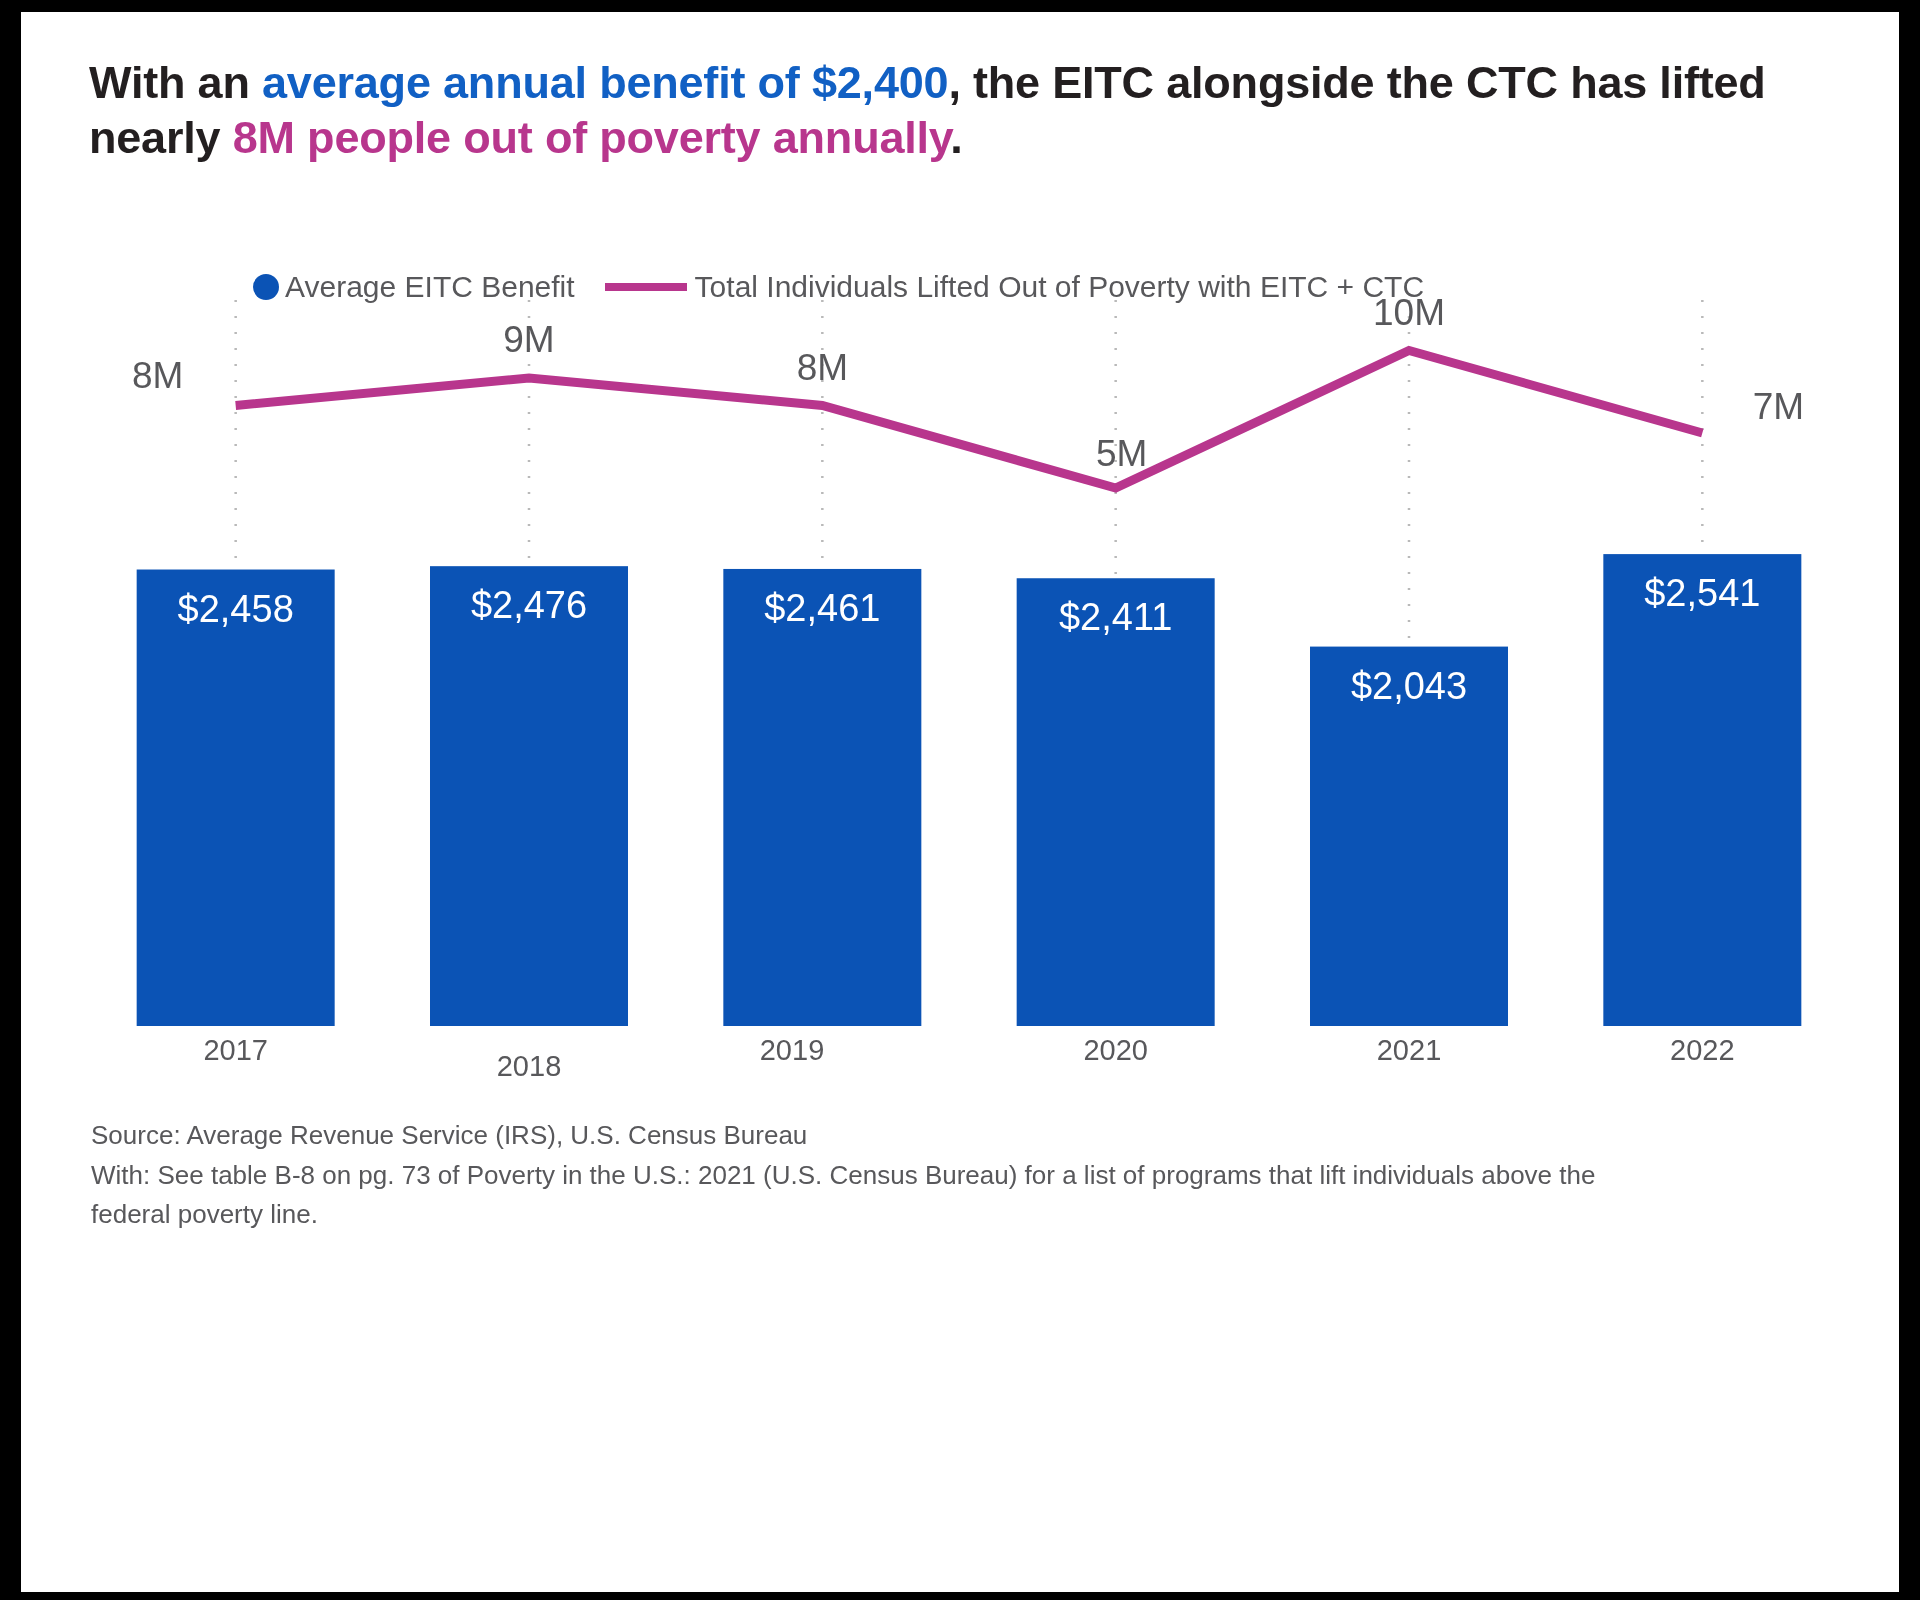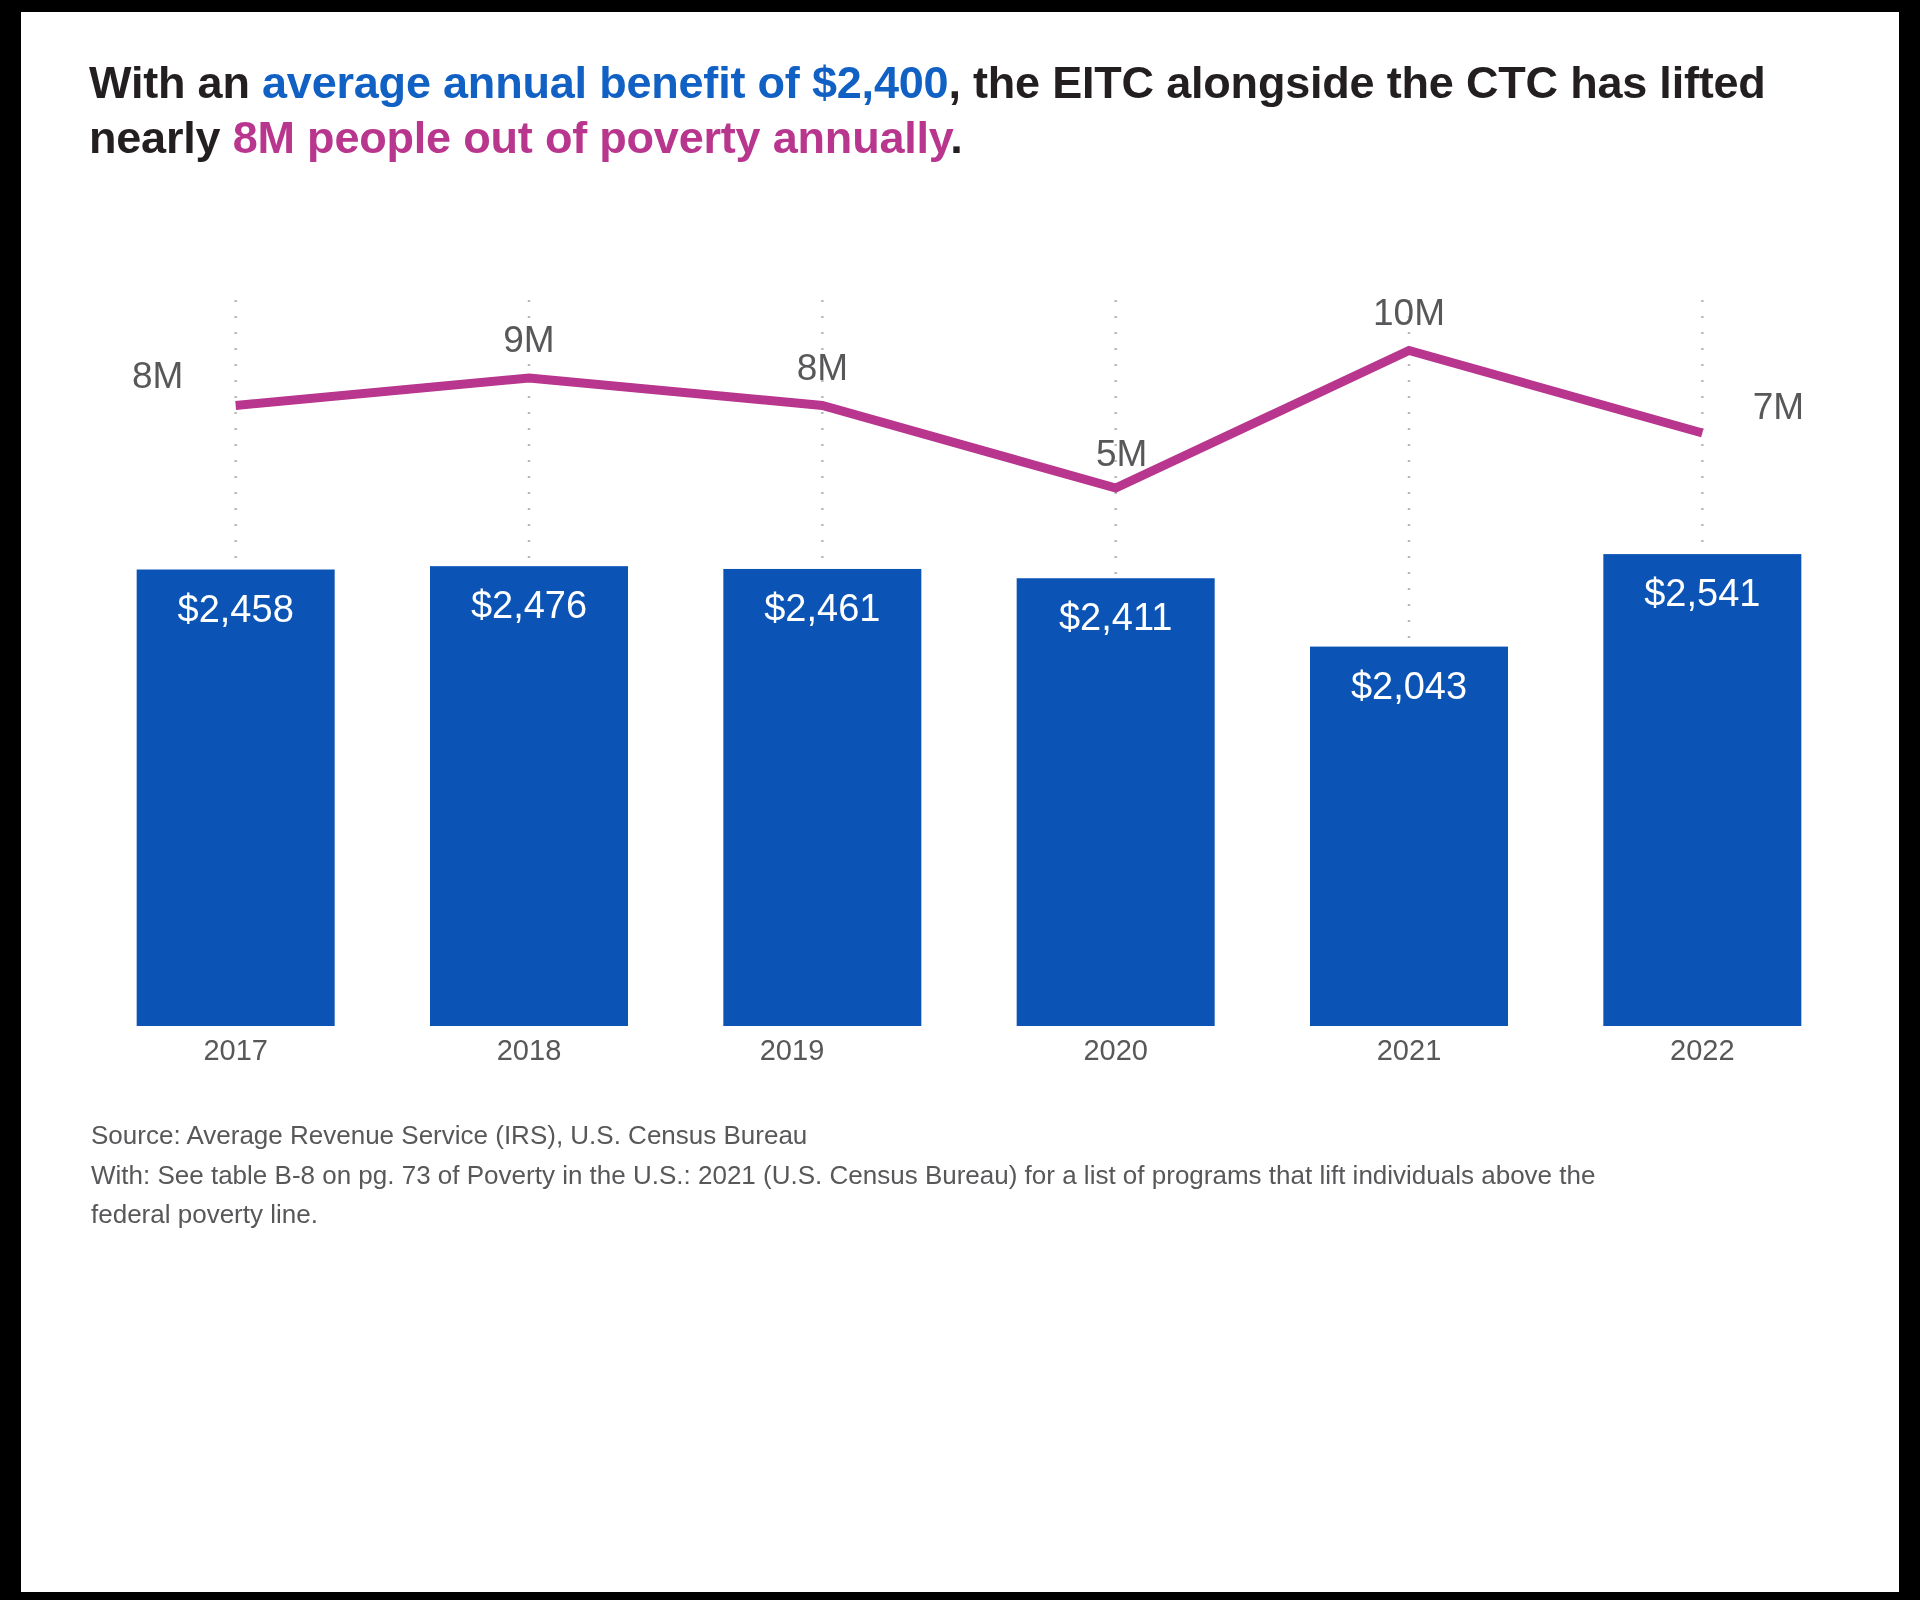--- a/index.html
+++ b/index.html
@@ -121,20 +121,26 @@
 <body>
 
 <div id="page">
   <div id="card">
 
     <div id="title">
       <span>With an </span><span class="blue">average annual benefit of $2,400</span><span>, the EITC alongside the CTC</span>
       <span>has lifted nearly </span><span class="magenta">8M</span><span class="magenta"> people out of poverty annually</span><span>.</span>
     </div>
 
+    <div id="legend">
+      <span class="dot"></span>
+      <span class="lbl1">Average EITC Benefit</span>
+      <span class="linekey"></span>
+      <span>Total Individuals Lifted Out of Poverty with EITC + CTC</span>
+    </div>
 
     <div id="plot">
       <svg width="1760" height="760" viewBox="0 0 1760 760" xmlns="http://www.w3.org/2000/svg">
         <g id="gridlines">
             <line x1="146.66666666666666" x2="146.66666666666666" y1="8" y2="734" class="gridline"></line>
             <line x1="440" x2="440" y1="8" y2="734" class="gridline"></line>
             <line x1="733.3333333333333" x2="733.3333333333333" y1="8" y2="734" class="gridline"></line>
             <line x1="1026.6666666666667" x2="1026.6666666666667" y1="8" y2="734" class="gridline"></line>
             <line x1="1320" x2="1320" y1="8" y2="734" class="gridline"></line>
             <line x1="1613.3333333333333" x2="1613.3333333333333" y1="8" y2="734" class="gridline"></line>
@@ -164,21 +170,21 @@
             <text x="733.3333333333333" y="328.95714285714286" class="barlabel">$2,461</text>
             <text x="1026.6666666666667" y="338.24285714285713" class="barlabel">$2,411</text>
             <text x="1320" y="406.5857142857143" class="barlabel">$2,043</text>
             <text x="1613.3333333333333" y="314.1" class="barlabel">$2,541</text>
           </g>
       </svg>
     </div>
 
     <div id="xaxis">
         <div class="tick" style="left: 146.667px;">2017</div>
-        <div class="tick" style="left: 440px;">2018</div>
+        <div class="tick" style="left: 440px; margin-top: 16px;">2018</div>
         <div class="tick" style="left: 703px;">2019</div>
         <div class="tick" style="left: 1026.67px;">2020</div>
         <div class="tick" style="left: 1320px;">2021</div>
         <div class="tick" style="left: 1613.33px;">2022</div>
       </div>
 
     <div id="foot">
       <div class="row">
         <span class="it">Source</span><span>: Average Revenue Service (IRS), U.S. Census Bureau</span>
       </div>

